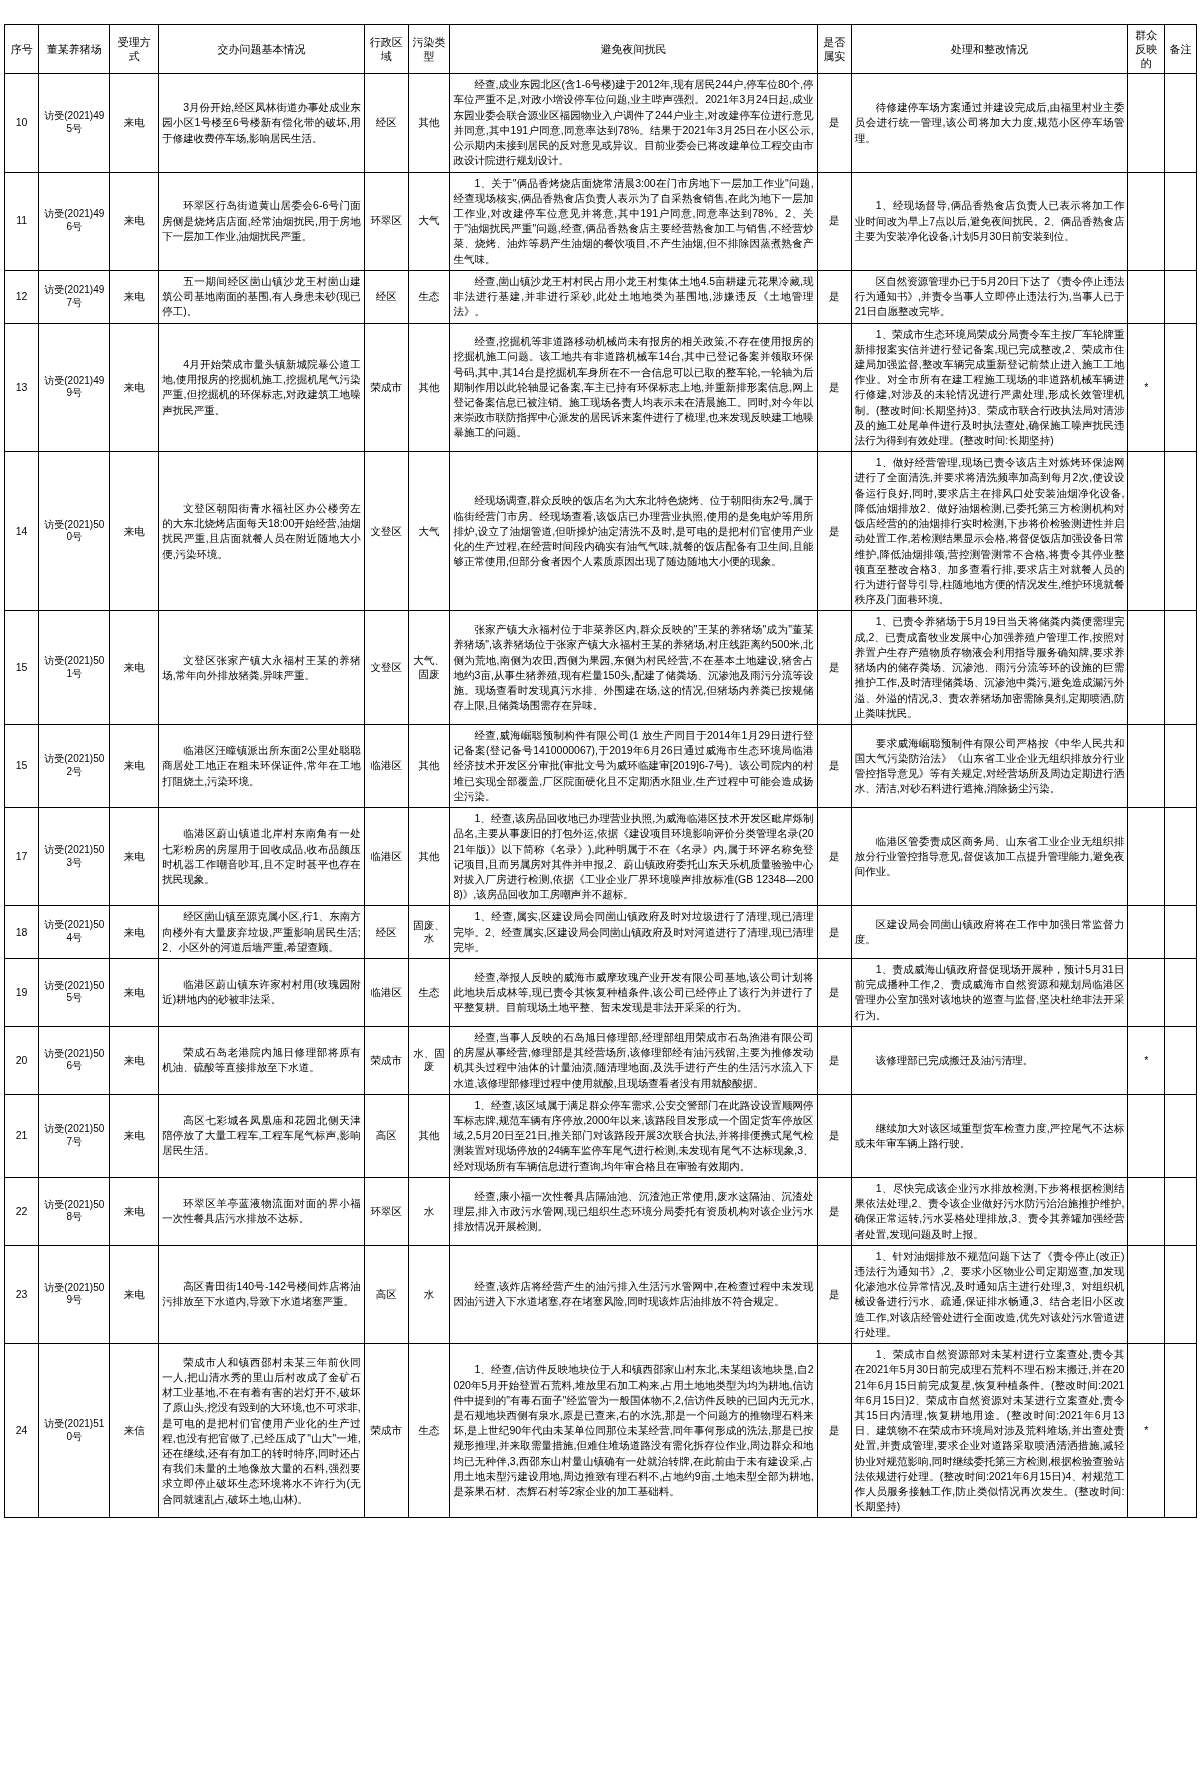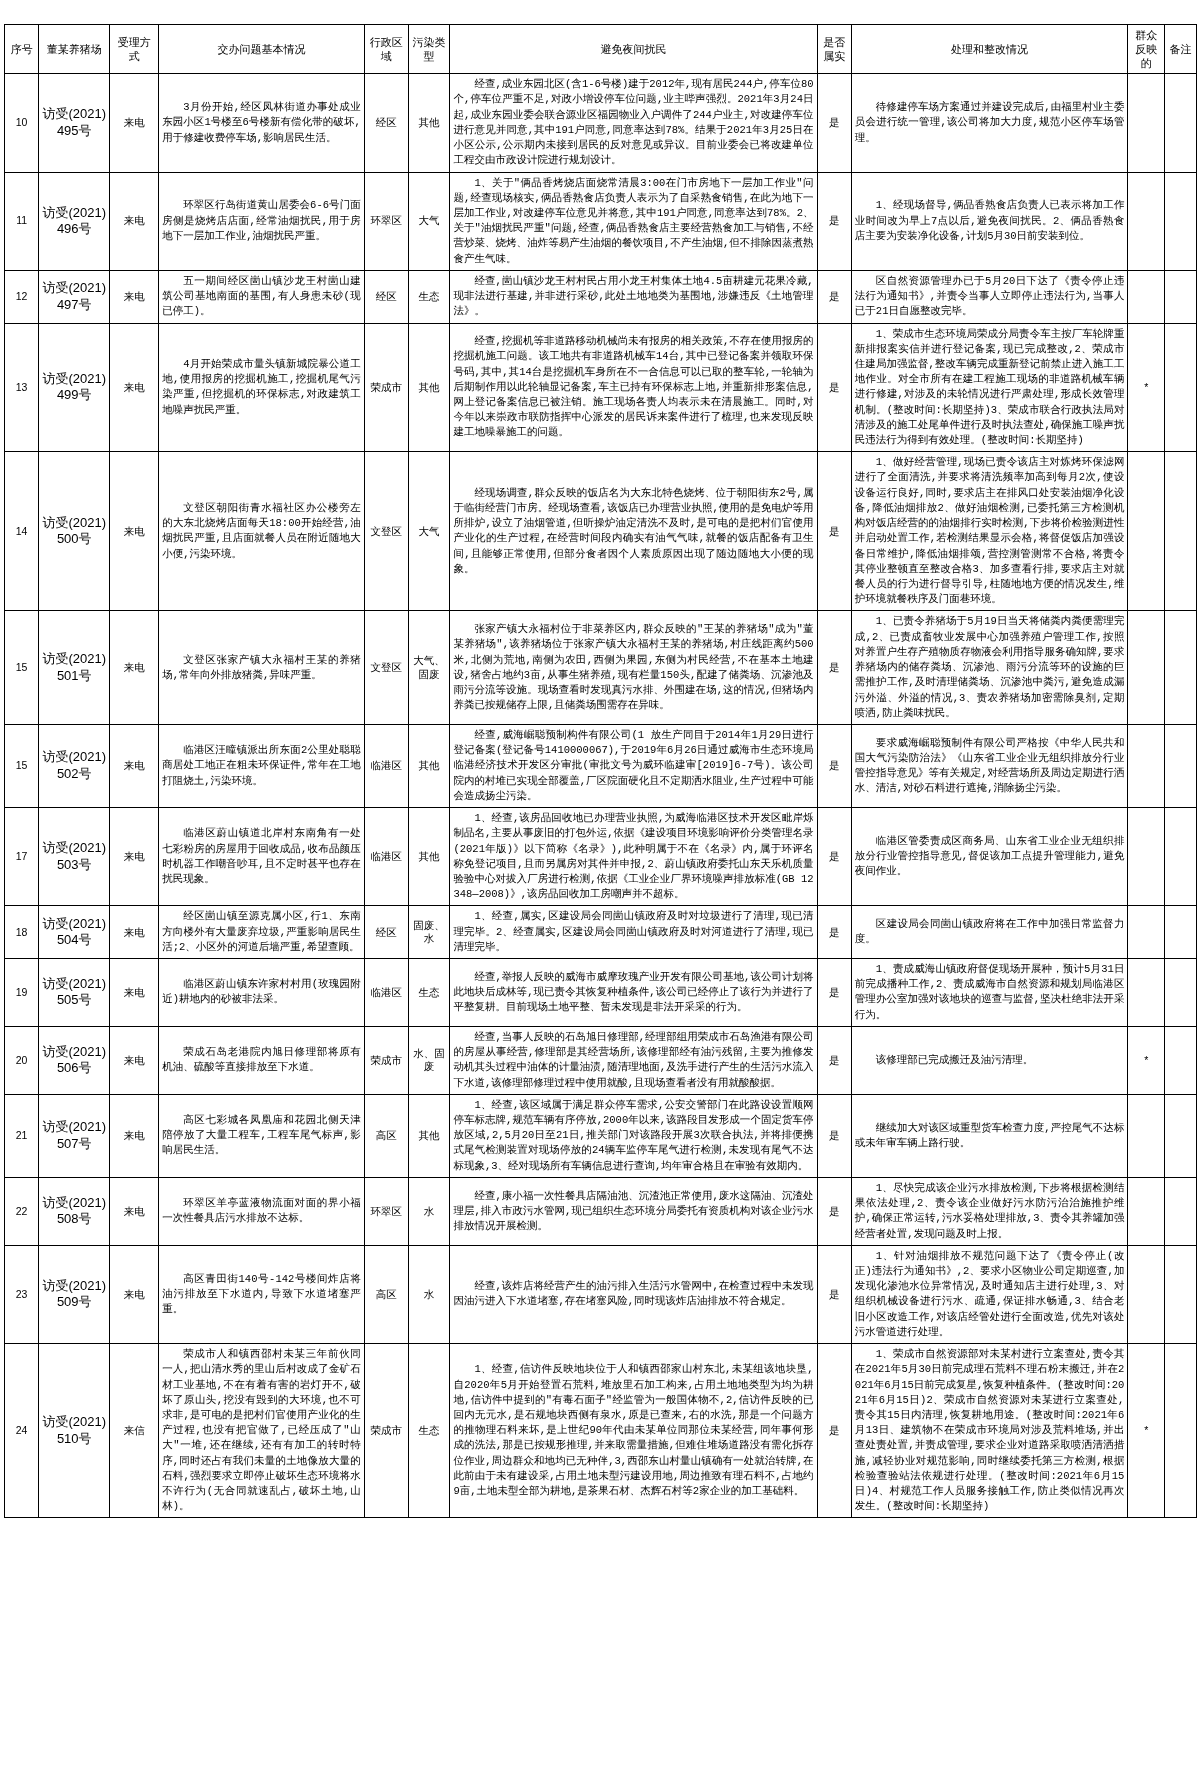--- a/index.html
+++ b/index.html
@@ -37,23 +37,22 @@
     font-size: 11px;
     padding: 5px 2px;
   }
   td.c-seq, td.c-no, td.c-way, td.c-dist, td.c-type, td.c-true, td.c-acc, td.c-note {
     text-align: center;
   }
   td.c-case, td.c-check, td.c-deal {
     text-align: justify;
     text-align-last: left;
     vertical-align: middle;
-    font-family: Liberation Mono, monospace;
-  }
-  td.c-no { font-size: 13px; }
+  }
+  td.c-no { font-size: 10px; }
   td.c-case { line-height: 1.45; }
   td.c-check { line-height: 1.45; }
   td.c-deal { line-height: 1.45; }
   .indent { text-indent: 2em; display: block; }
   col.seq { width: 28px; }
   col.no { width: 58px; }
   col.way { width: 40px; }
   col.case { width: 168px; }
   col.dist { width: 36px; }
   col.type { width: 34px; }

